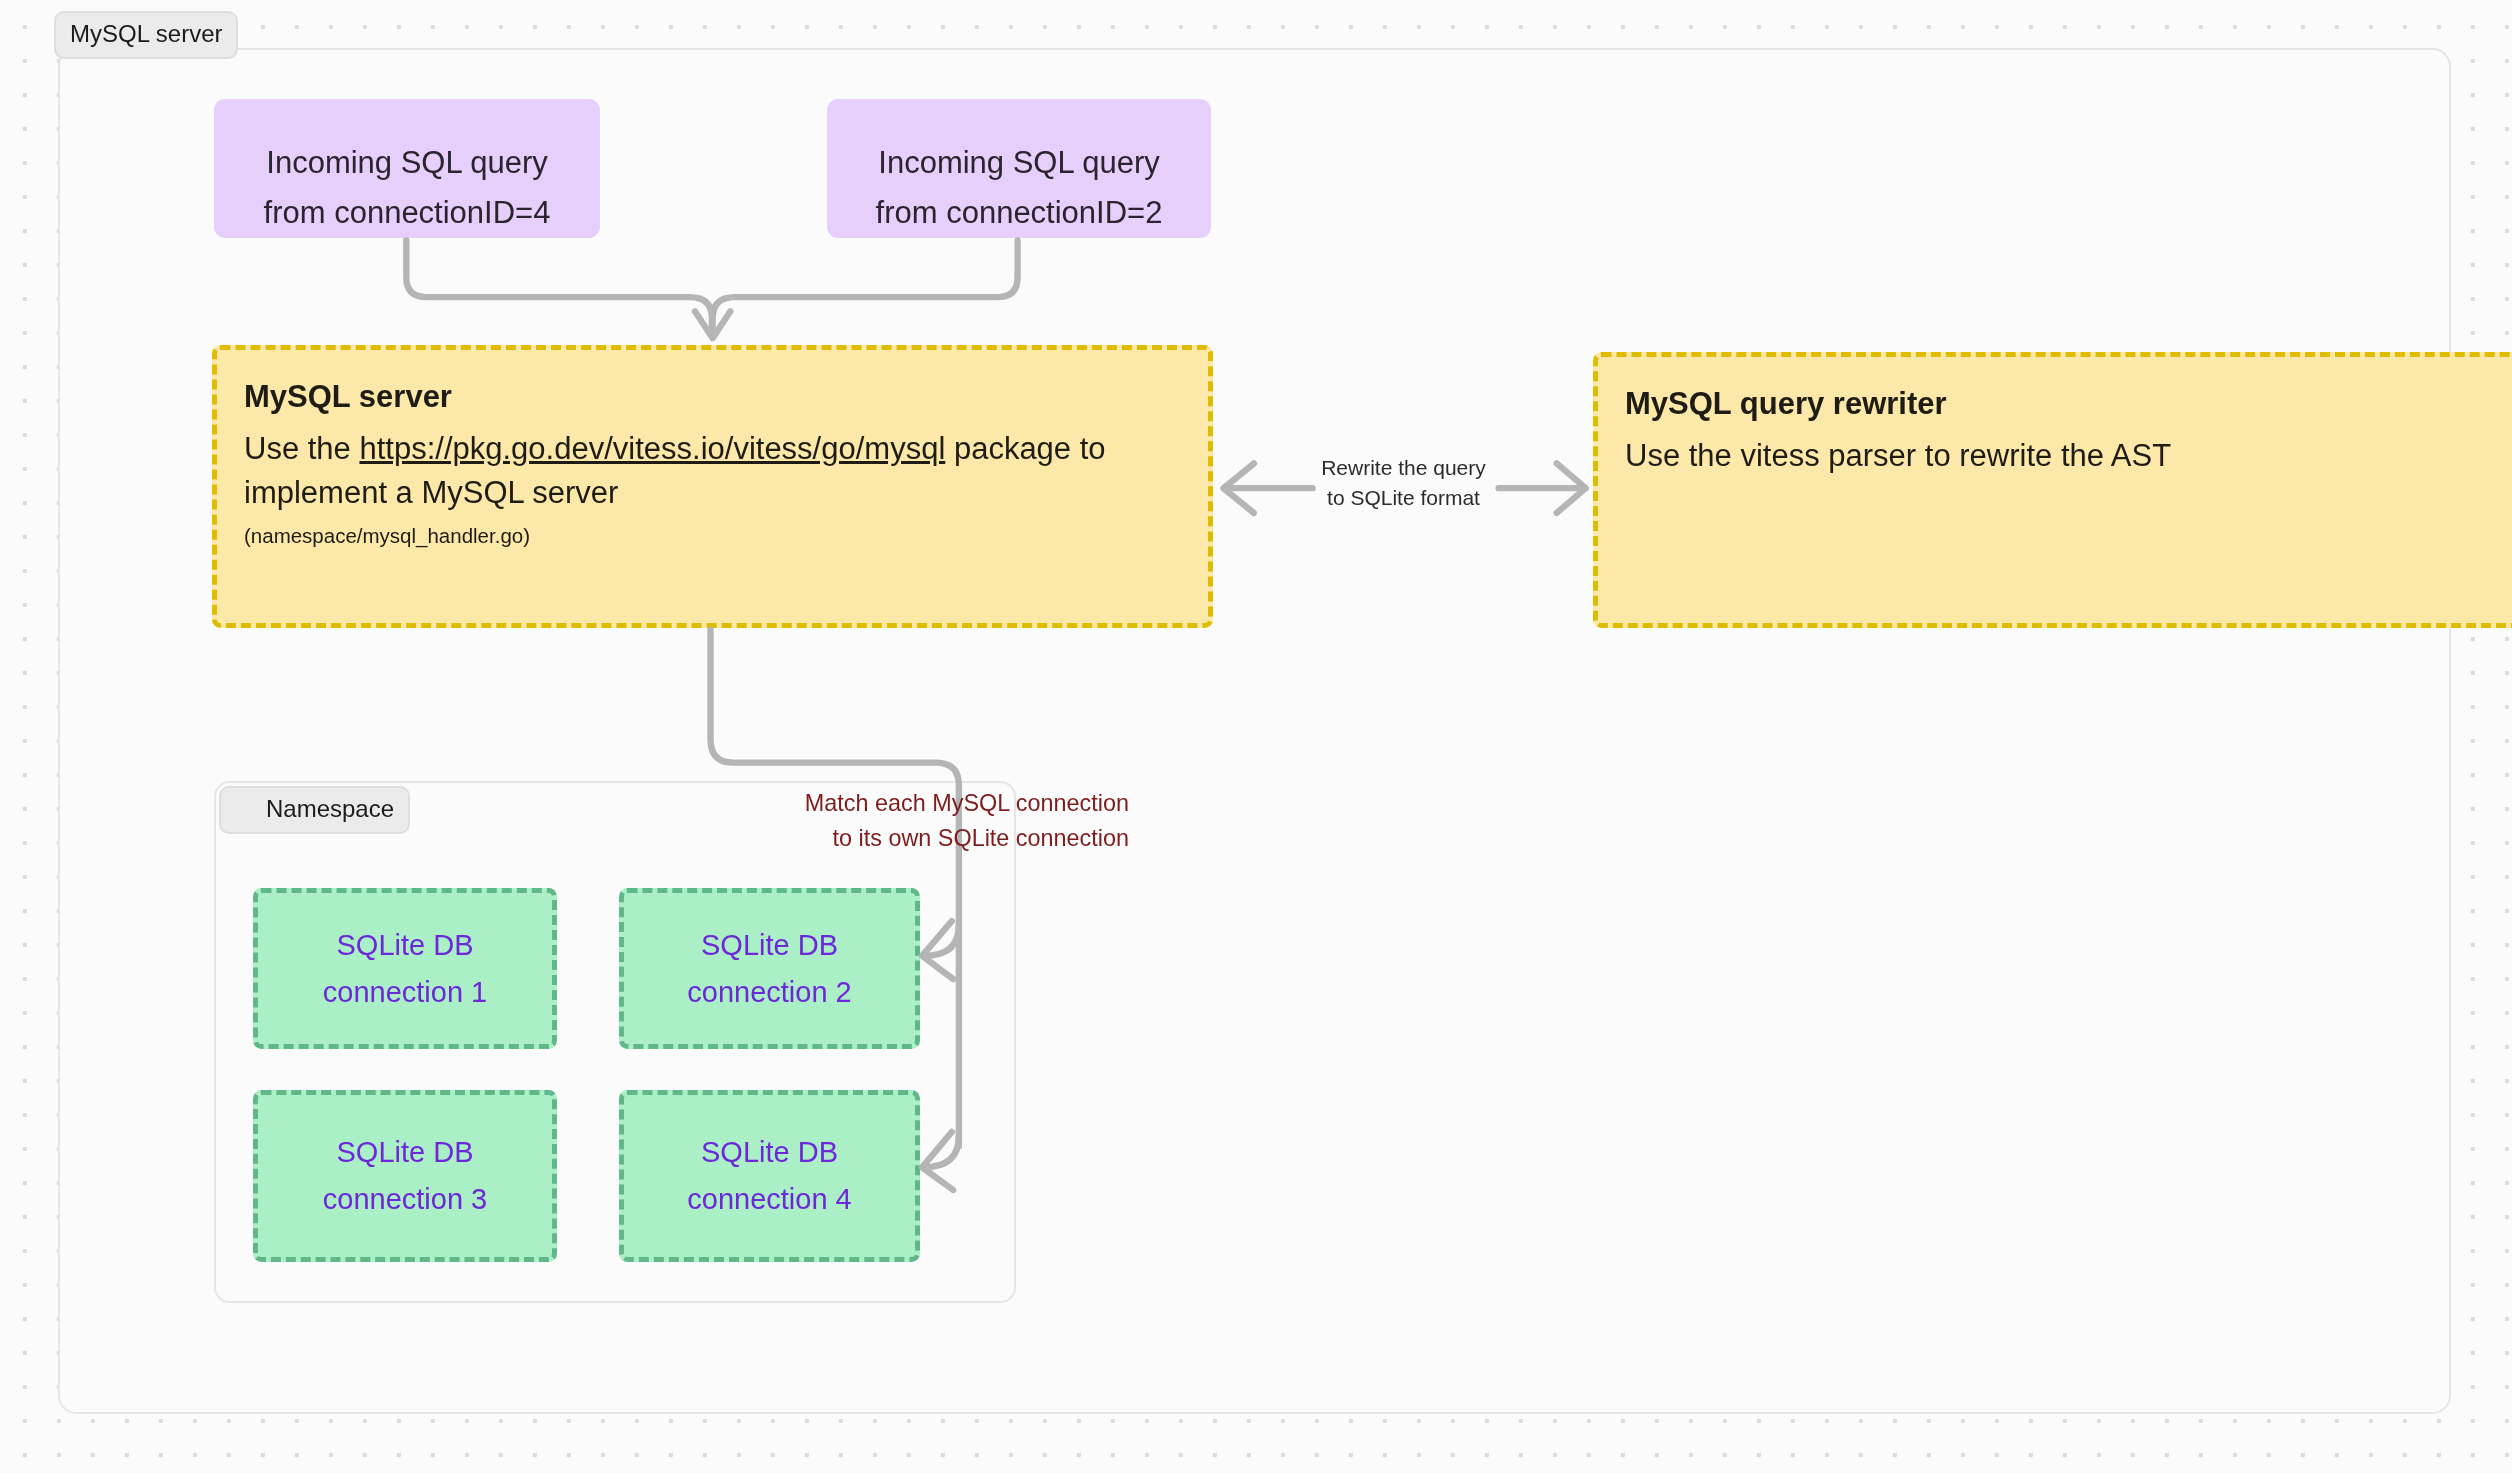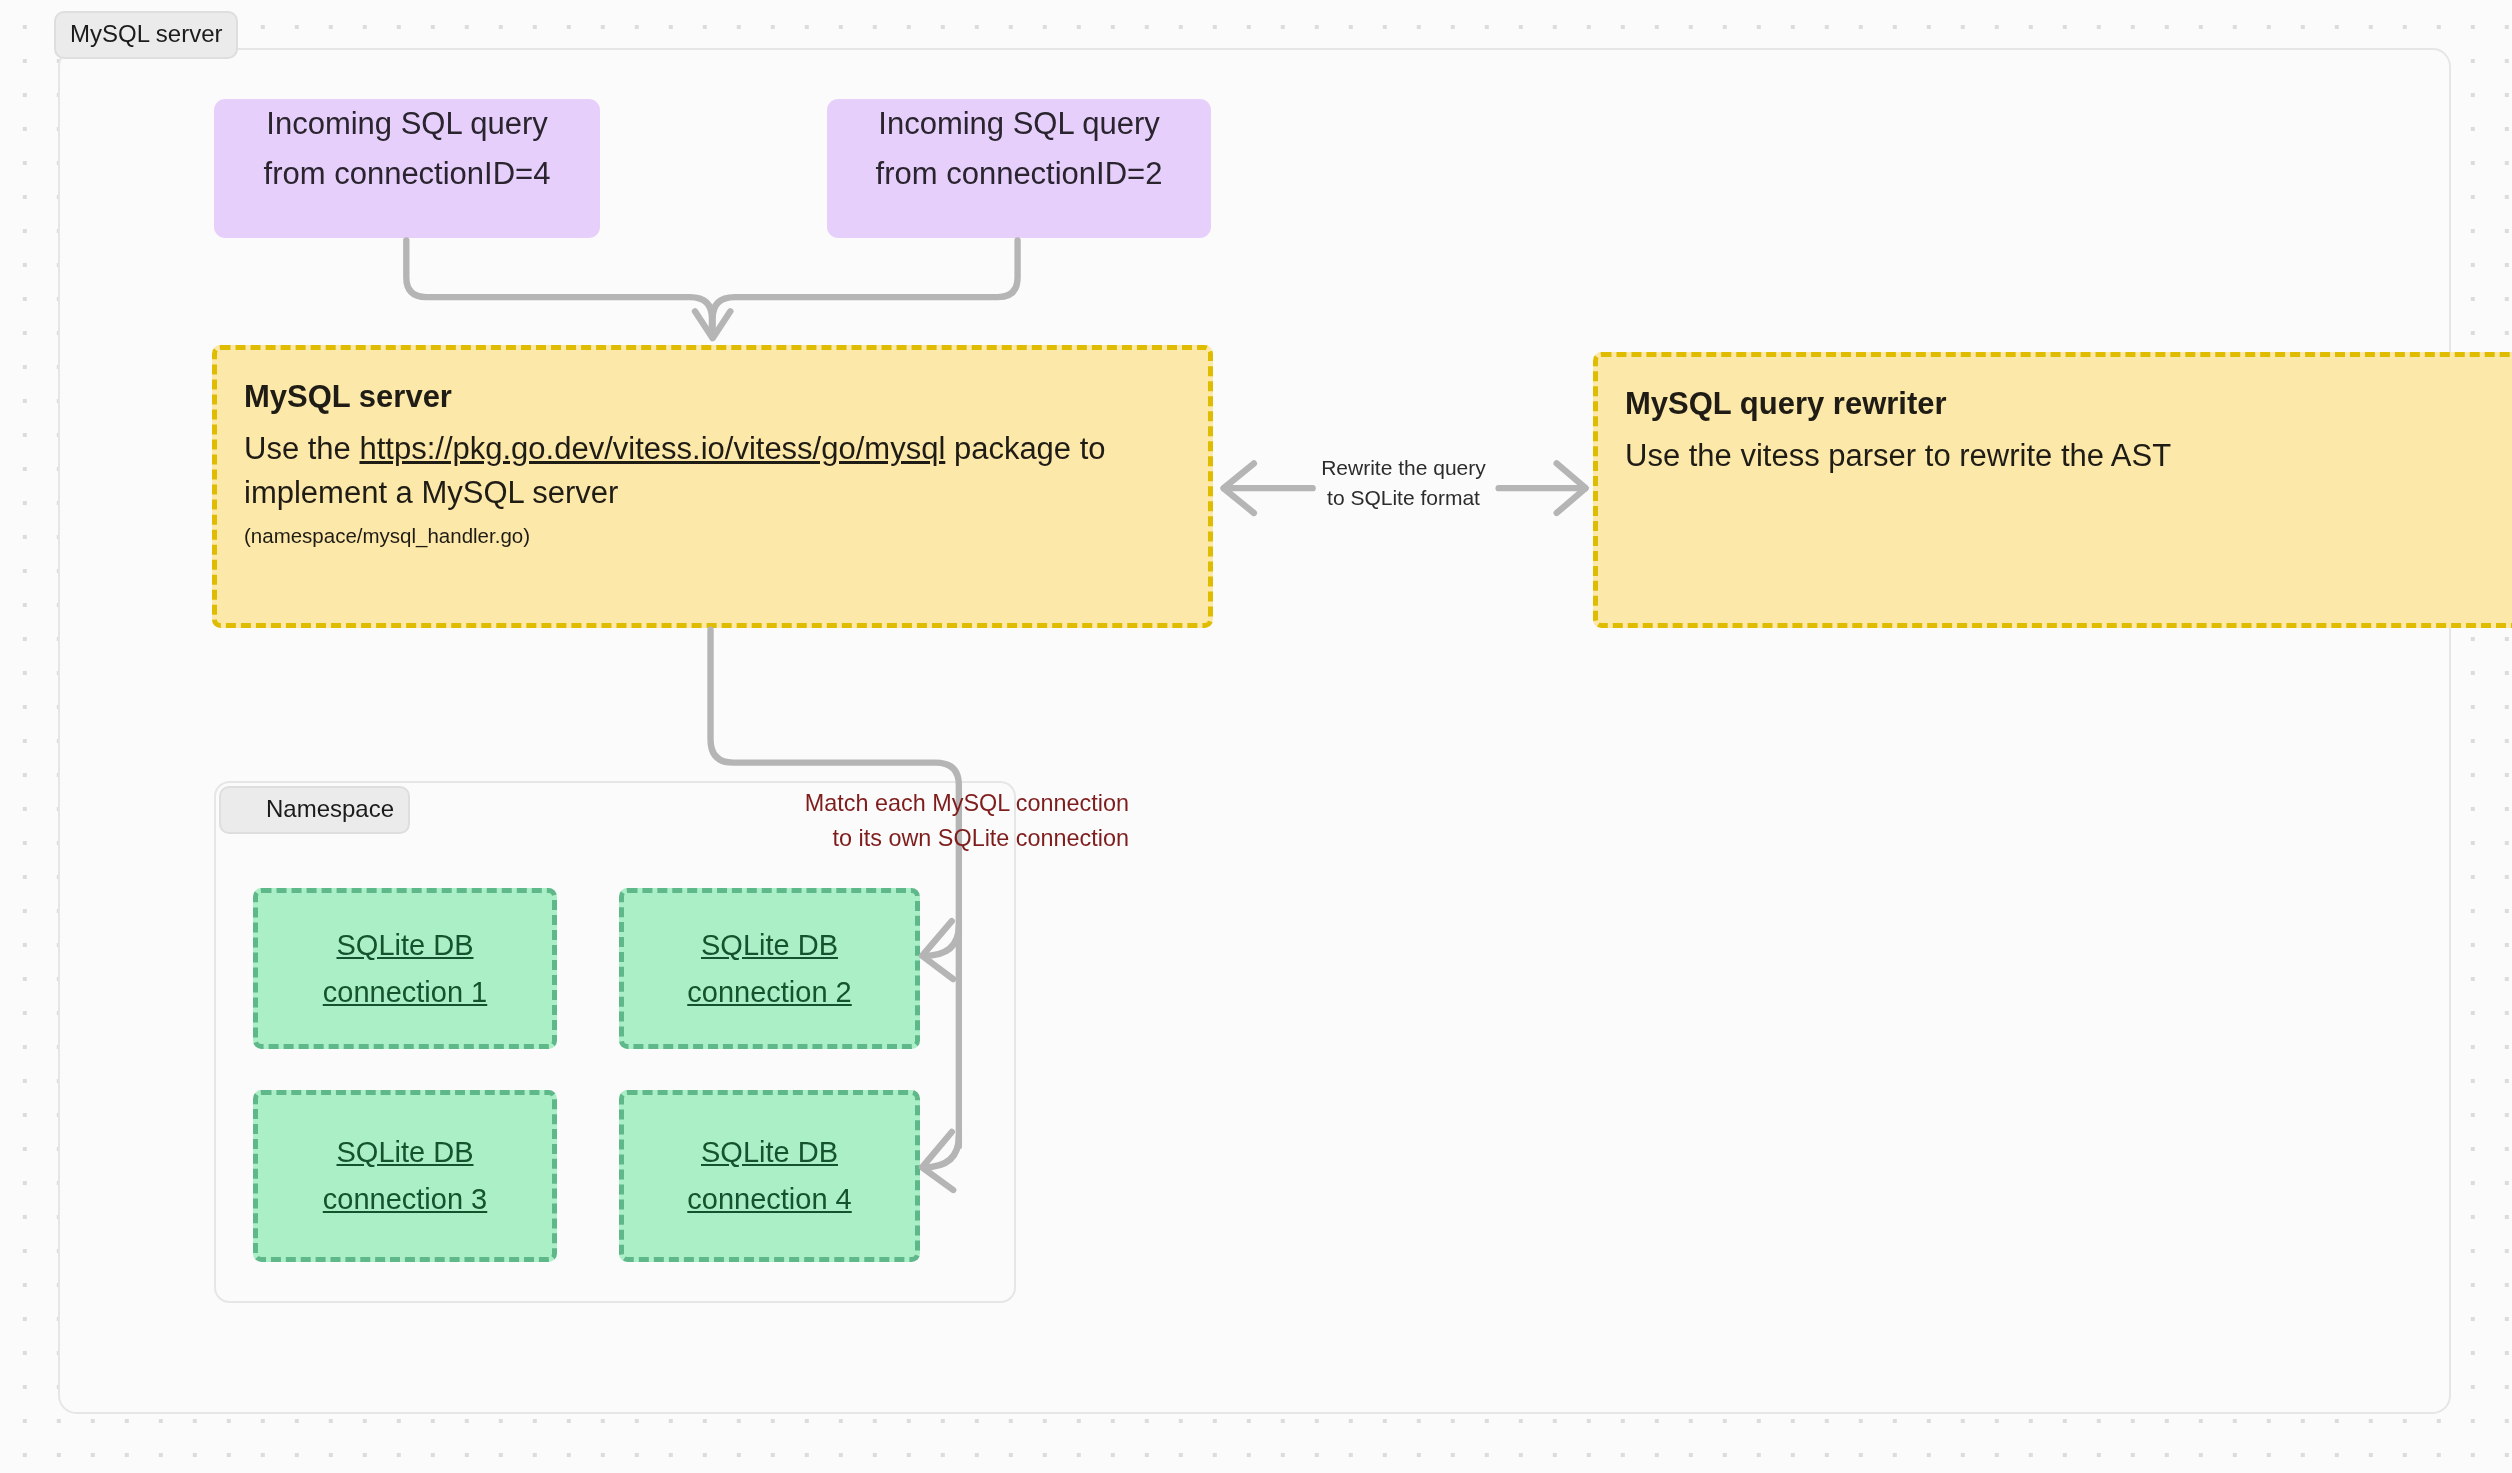--- a/index.html
+++ b/index.html
@@ -56,21 +56,21 @@
   }
 
   
   .purple-box {
     position: absolute;
     background: #e6cffa;
     border-radius: 11.3px;
     display: flex;
     flex-direction: column;
     align-items: center;
-    justify-content: flex-start;
+    justify-content: flex-end;
     color: #29242e;
     font-size: 31px;
     line-height: 1.62;
     text-align: center;
     box-sizing: border-box;
   }
   #incoming-query-box-1 { left: 214px; top: 99px; width: 386px; height: 139px; }
   #incoming-query-box-2 { left: 827px; top: 99px; width: 384px; height: 139px; }
 
   
@@ -153,23 +153,22 @@
     background: #abefc6;
     border: 5px dashed #5fb88a;
     border-radius: 8.5px;
     box-sizing: border-box;
     display: flex;
     flex-direction: column;
     align-items: center;
     justify-content: center;
     font-size: 29px;
     line-height: 1.62;
-    color: #14532d;
+    color: #6d28d9;
     text-align: center;
-    text-decoration: underline;
   }
   #sqlite-box-1 { left: 253px; top: 888px; width: 304px; height: 161px; }
   #sqlite-box-2 { left: 619px; top: 888px; width: 301px; height: 161px; }
   #sqlite-box-3 { left: 253px; top: 1090px; width: 304px; height: 172px; }
   #sqlite-box-4 { left: 619px; top: 1090px; width: 301px; height: 172px; }
 
   
   #match-label {
     position: absolute;
     left: 754px;

